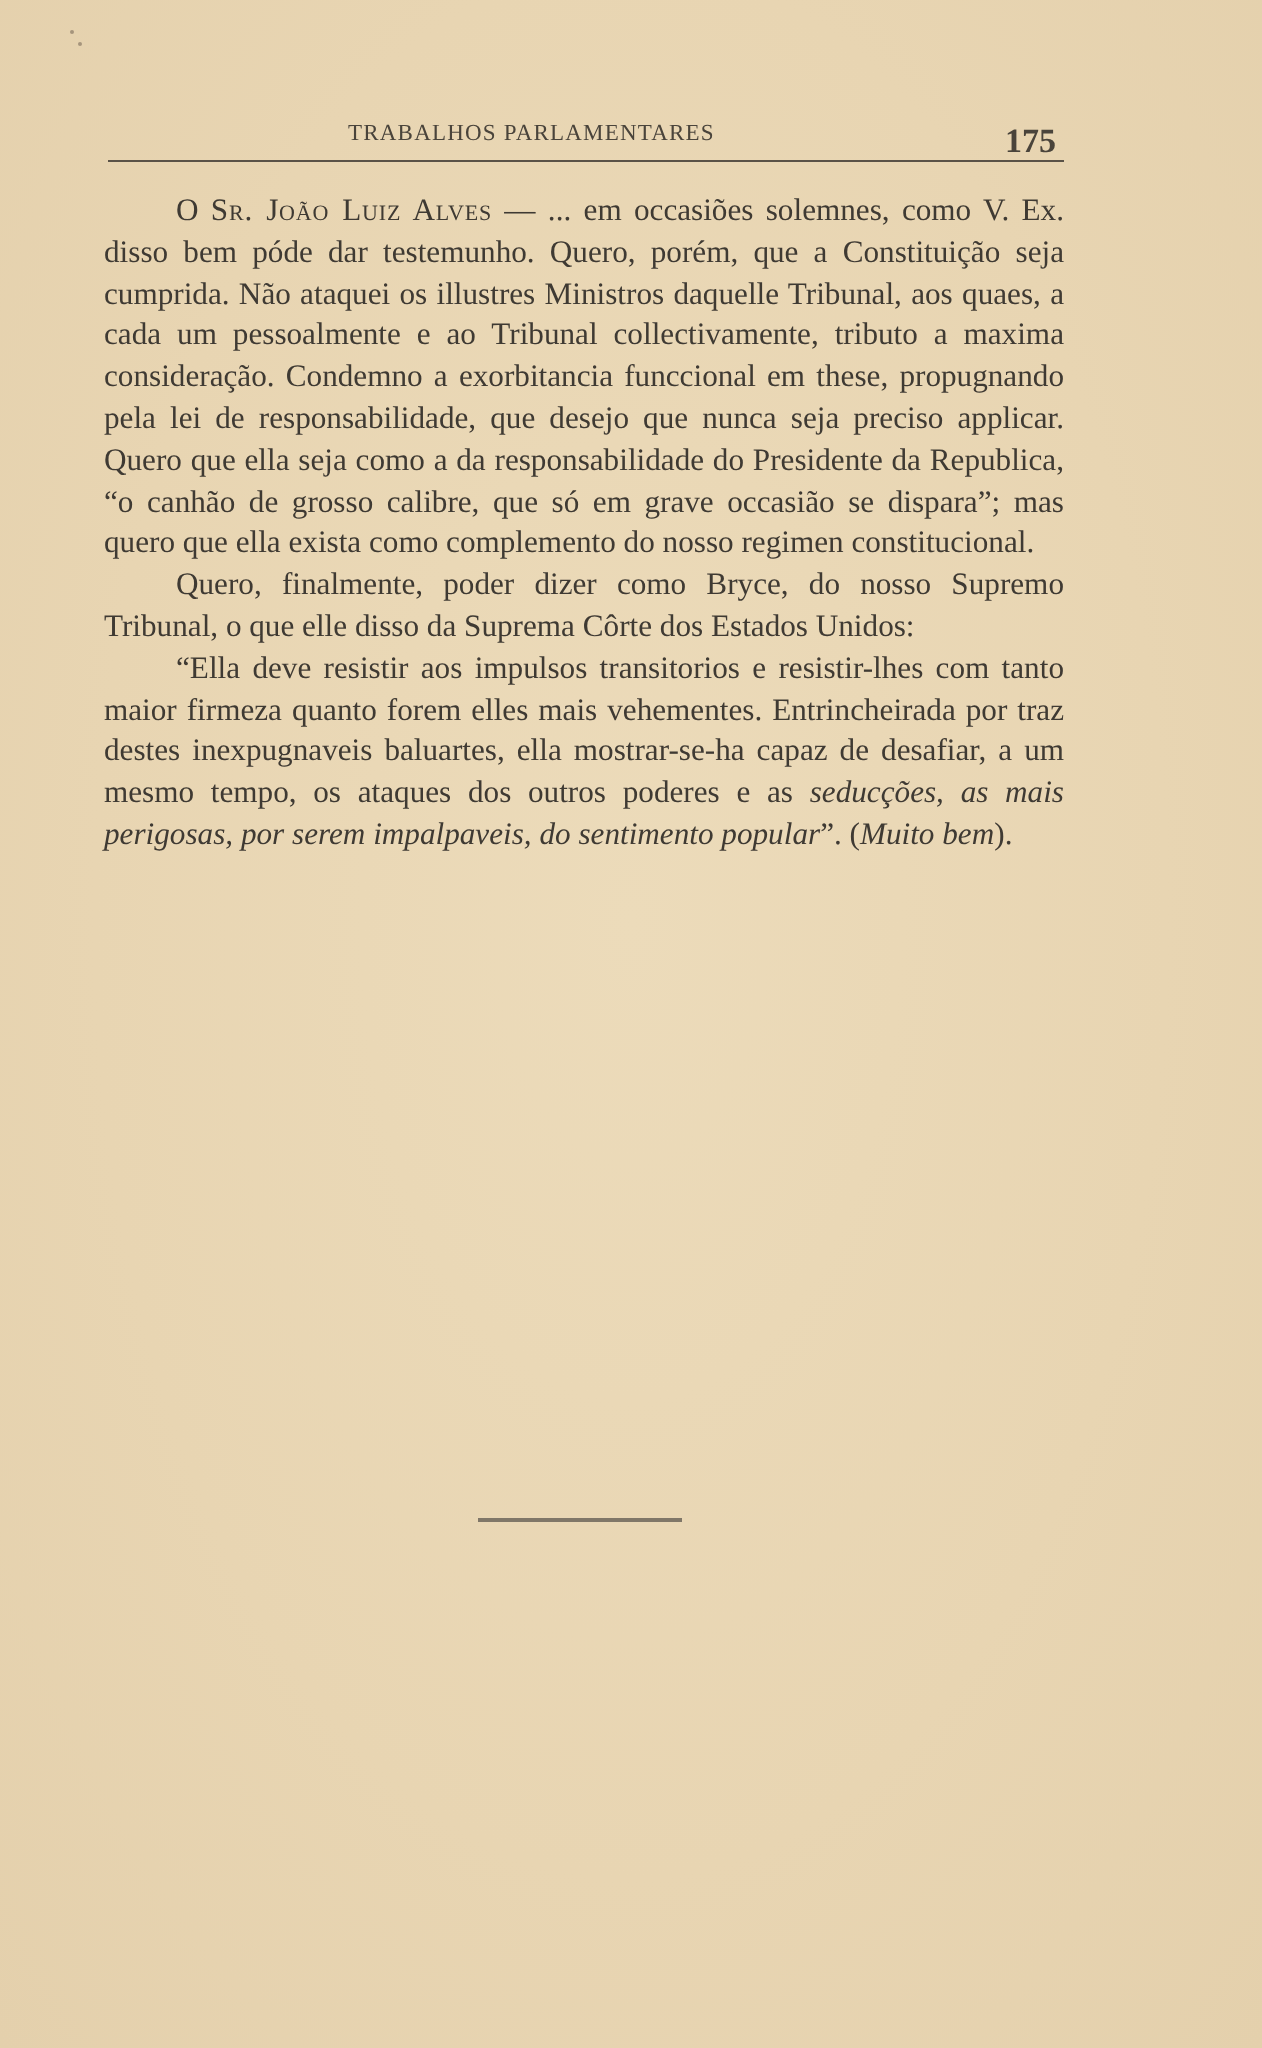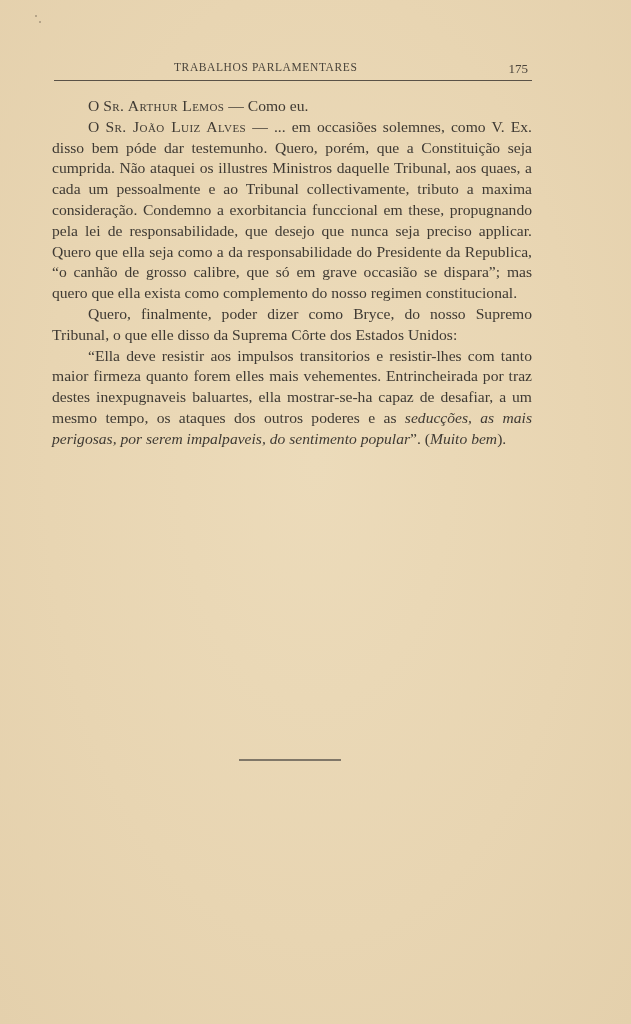--- a/index.html
+++ b/index.html
@@ -40,22 +40,22 @@
       left: 120px;
       top: 1px;
       font-size: 11.5px;
       letter-spacing: 0.6px;
       color: #4a443b;
     }
     .page-number {
       position: absolute;
       right: 4px;
       top: 1px;
-      font-size: 13px;
-      font-weight: normal;
+      font-size: 17px;
+      font-weight: bold;
       color: #4a443b;
     }
     .header-rule {
       position: absolute;
       left: 0;
       top: 20px;
       width: 478px;
       height: 1px;
       background: #5a5247;
     }
@@ -97,20 +97,19 @@
   <div class="speck" style="left:35px; top:15px;"></div>
   <div class="speck" style="left:39px; top:21px;"></div>
 
   <div class="header">
     <span class="running-title">TRABALHOS PARLAMENTARES</span>
     <span class="page-number">175</span>
     <div class="header-rule"></div>
   </div>
 
   <div class="body-text">
-    <p><span>O </span><span class="sc">Sr. Arthur Lemos</span><span> — Como eu.</span></p>
     <p><span>O </span><span class="sc">Sr. João Luiz Alves</span><span> — ... em occasiões solemnes, como V. Ex. disso bem póde dar testemunho. Quero, porém, que a Constituição seja cumprida. Não ataquei os illustres Ministros daquelle Tribunal, aos quaes, a cada um pessoalmente e ao Tribunal collectivamente, tributo a maxima consideração. Condemno a exorbitancia funccional em these, propugnando pela lei de responsabilidade, que desejo que nunca seja preciso applicar. Quero que ella seja como a da responsabilidade do Presidente da Republica, “o canhão de grosso calibre, que só em grave occasião se dispara”; mas quero que ella exista como complemento do nosso regimen constitucional.</span></p>
     <p><span>Quero, finalmente, poder dizer como Bryce, do nosso Supremo Tribunal, o que elle disso da Suprema Côrte dos Estados Unidos:</span></p>
     <p><span>“Ella deve resistir aos impulsos transitorios e resistir-lhes com tanto maior firmeza quanto forem elles mais vehementes. Entrincheirada por traz destes inexpugnaveis baluartes, ella mostrar-se-ha capaz de desafiar, a um mesmo tempo, os ataques dos outros poderes e as </span><span class="em">seducções, as mais perigosas, por serem impalpaveis, do sentimento popular</span><span>”. (</span><span class="em">Muito bem</span><span>).</span></p>
   </div>
 
   <div class="end-rule"></div>
 </div>
 
 </body></html>

